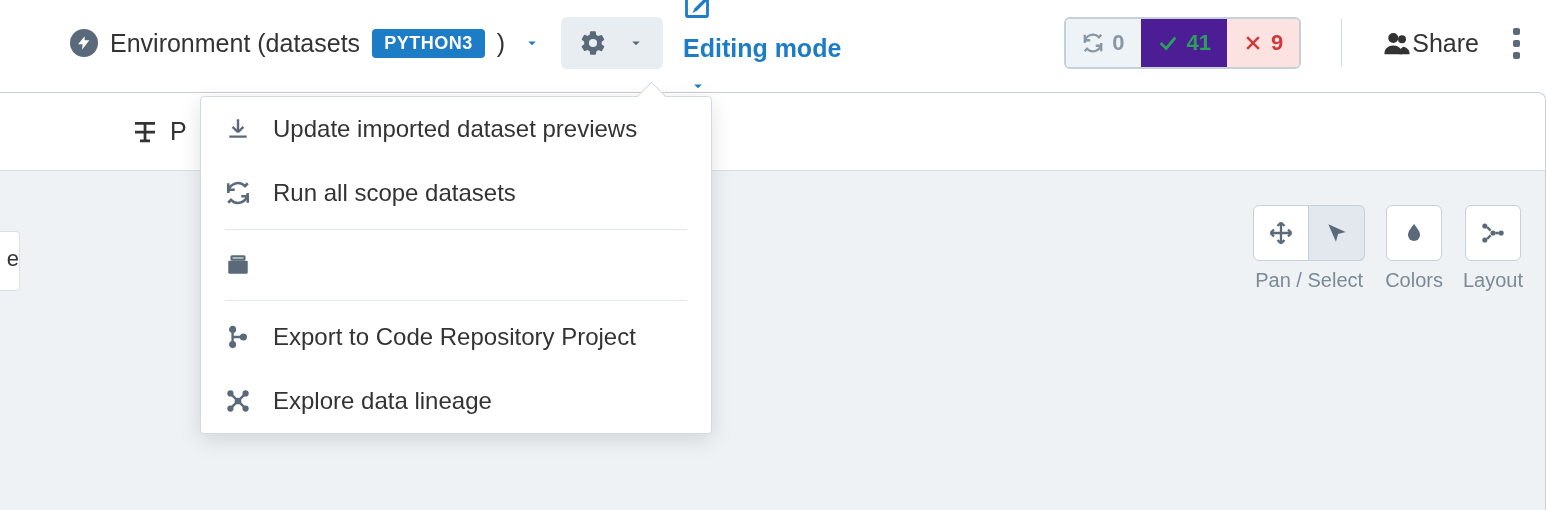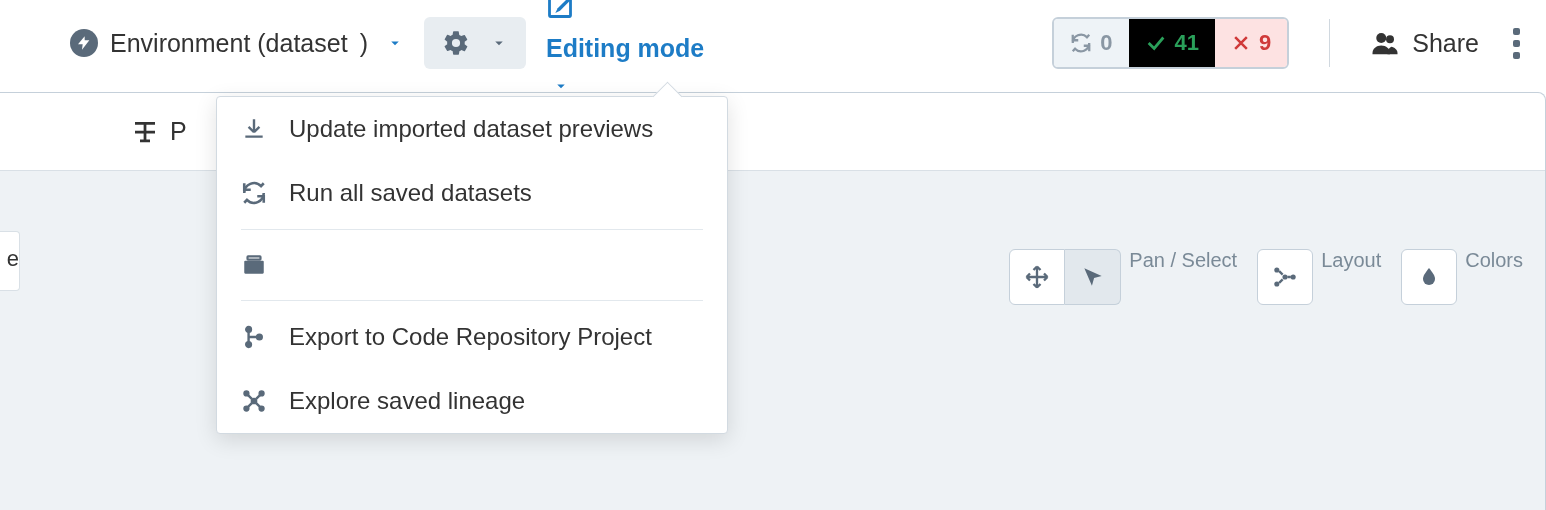--- a/index.html
+++ b/index.html
@@ -91,34 +91,34 @@
 .status-seg {
   display: flex;
   align-items: center;
   gap: 8px;
   padding: 0 16px;
   font-size: 22px;
   font-weight: 600;
   height: 100%;
 }
 .status-refresh { background: #eef3f7; color: #8a97a4; }
-.status-pass { background: #000000; color: #2aa05a; }
+.status-pass { background: #4c1d95; color: #2aa05a; }
 .status-fail { background: #fde2e2; color: #d03a3a; }
 
 .vr {
   width: 1px;
   height: 48px;
   background: #d0d8df;
   margin: 0 20px;
 }
 
 .share-group {
   display: flex;
   align-items: center;
-  gap: 12px;
+  gap: 0;
 }
 .share-label {
   font-size: 25px;
   color: #333;
 }
 
 .menu-icon {
   display: flex;
   flex-direction: column;
   gap: 5px;
@@ -179,24 +179,23 @@
 .right-controls {
   position: absolute;
   right: 22px;
   top: 112px;
   display: flex;
   gap: 20px;
   align-items: flex-start;
 }
 .ctrl-col {
   display: flex;
-  flex-direction: row;
-  align-items: flex-start;
+  flex-direction: column;
+  align-items: center;
   gap: 8px;
-  margin-top: 44px;
 }
 .ctrl-buttons {
   display: flex;
 }
 .ctrl-btn {
   width: 56px;
   height: 56px;
   border: 1px solid #c5d0da;
   background: #fff;
   display: flex;
@@ -211,21 +210,21 @@
   background: #e2e8ed;
 }
 .ctrl-label {
   color: #7a8a97;
   font-size: 20px;
 }
 
 
 .dropdown {
   position: absolute;
-  left: 216px;
+  left: 200px;
   top: 96px;
   width: 512px;
   background: #fff;
   border: 1px solid #d2dae1;
   border-radius: 4px;
   box-shadow: 0 6px 22px rgba(0,0,0,0.12);
   z-index: 50;
 }
 .dropdown::before {
   content: "";
@@ -260,21 +259,22 @@
 <body>
 
 <div class="toolbar">
 
   <div class="env-group">
     <span class="env-circle">
       <svg width="16" height="16" viewBox="0 0 24 24" fill="currentColor">
           <path d="M13 2 3 14h7l-1 8 11-14h-7l0-6z"></path>
         </svg>
     </span>
-    <span class="env-label">Environment (dataset</span>
+    <span class="env-label">Environment (datasets</span>
+    <span class="python-badge">PYTHON3</span>
     <span class="paren">)</span>
     <span class="caret">
       <svg width="18" height="18" viewBox="0 0 24 24" fill="currentColor">
           <path d="M7 10l5 5 5-5z"></path>
         </svg>
     </span>
   </div>
 
   <div class="gear-group">
     <span>
@@ -375,59 +375,59 @@
               <path d="M4 4l16 7-7 2-2 7z"></path>
             </svg>
         </div>
       </div>
       <span class="ctrl-label">Pan / Select</span>
     </div>
 
     <div class="ctrl-col">
       <div class="ctrl-buttons">
         <div class="ctrl-btn single">
+          <svg width="24" height="24" viewBox="0 0 24 24" fill="#5a6a7a">
+              <path d="M12 3c4 5 6 8 6 11a6 6 0 0 1-12 0c0-3 2-6 6-11z"></path>
+            </svg>
+        </div>
+      </div>
+      <span class="ctrl-label">Colors</span>
+    </div>
+
+    <div class="ctrl-col">
+      <div class="ctrl-buttons">
+        <div class="ctrl-btn single">
           <svg width="28" height="28" viewBox="0 0 24 24" fill="#5a6a7a">
               <circle cx="5" cy="6" r="2.2"></circle>
               <circle cx="5" cy="18" r="2.2"></circle>
               <circle cx="12" cy="12" r="2.2"></circle>
               <circle cx="19" cy="12" r="2.2"></circle>
               <path d="M7 7l3 3M7 17l3-3M14 12h3" stroke="#5a6a7a" stroke-width="2"></path>
             </svg>
         </div>
       </div>
       <span class="ctrl-label">Layout</span>
     </div>
-
-    <div class="ctrl-col">
-      <div class="ctrl-buttons">
-        <div class="ctrl-btn single">
-          <svg width="24" height="24" viewBox="0 0 24 24" fill="#5a6a7a">
-              <path d="M12 3c4 5 6 8 6 11a6 6 0 0 1-12 0c0-3 2-6 6-11z"></path>
-            </svg>
-        </div>
-      </div>
-      <span class="ctrl-label">Colors</span>
-    </div>
   </div>
 
 </div>
 
 <div class="dropdown">
   <div class="dd-item">
     <svg width="26" height="26" viewBox="0 0 24 24" fill="none" stroke="currentColor" stroke-width="2.2">
         <path d="M12 3v12m0 0l-5-5m5 5l5-5M4 19h16"></path>
       </svg>
     <span>Update imported dataset previews</span>
   </div>
   <div class="dd-item">
     <svg width="26" height="26" viewBox="0 0 24 24" fill="none" stroke="currentColor" stroke-width="2.4">
         <path d="M21 12a9 9 0 0 1-15.5 6.3L3 21M3 12a9 9 0 0 1 15.5-6.3L21 3"></path>
         <path d="M3 3v6h6M21 21v-6h-6"></path>
       </svg>
-    <span>Run all saved datasets</span>
+    <span>Run all scope datasets</span>
   </div>
   <div class="dd-sep"></div>
   <div class="dd-item">
     <svg width="26" height="26" viewBox="0 0 24 24" fill="currentColor">
         <rect x="3" y="8" width="18" height="12" rx="1"></rect>
         <rect x="6" y="4" width="12" height="3" rx="0.5" fill="none" stroke="currentColor" stroke-width="2"></rect>
       </svg>
   </div>
   <div class="dd-sep"></div>
   <div class="dd-item">
@@ -441,15 +441,15 @@
   </div>
   <div class="dd-item">
     <svg width="26" height="26" viewBox="0 0 24 24" fill="none" stroke="currentColor" stroke-width="2.2">
         <circle cx="12" cy="12" r="2" fill="currentColor"></circle>
         <circle cx="5" cy="5" r="1.8" fill="currentColor"></circle>
         <circle cx="19" cy="5" r="1.8" fill="currentColor"></circle>
         <circle cx="5" cy="19" r="1.8" fill="currentColor"></circle>
         <circle cx="19" cy="19" r="1.8" fill="currentColor"></circle>
         <path d="M6.5 6.5 10 10M17.5 6.5 14 10M6.5 17.5 10 14M17.5 17.5 14 14"></path>
       </svg>
-    <span>Explore saved lineage</span>
+    <span>Explore data lineage</span>
   </div>
 </div>
 
 </body></html>

